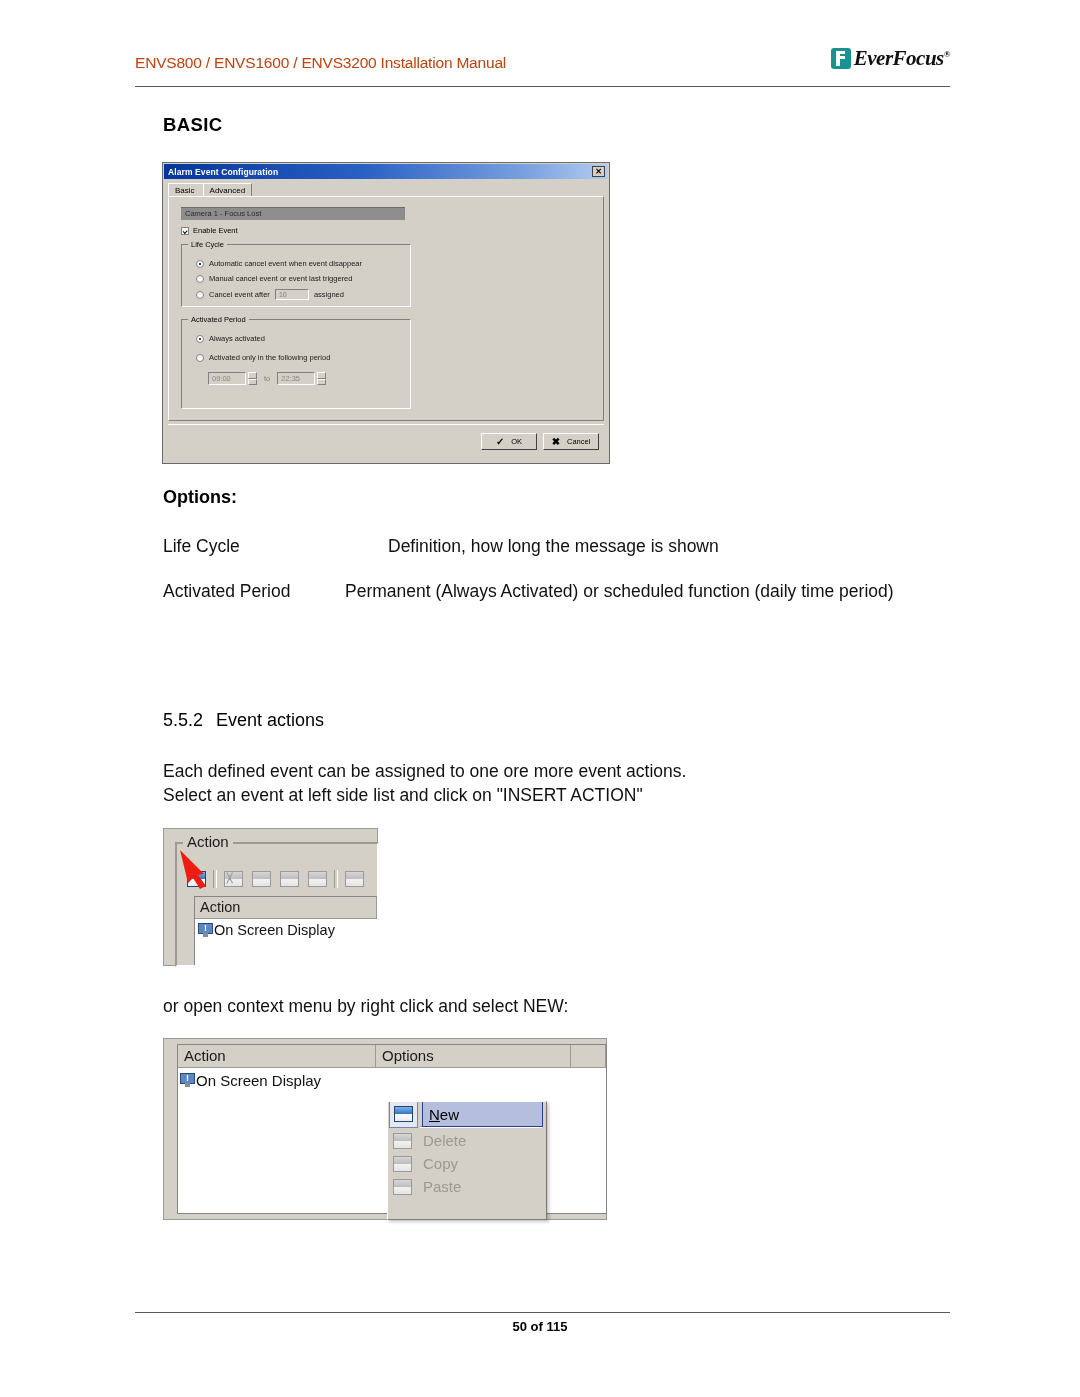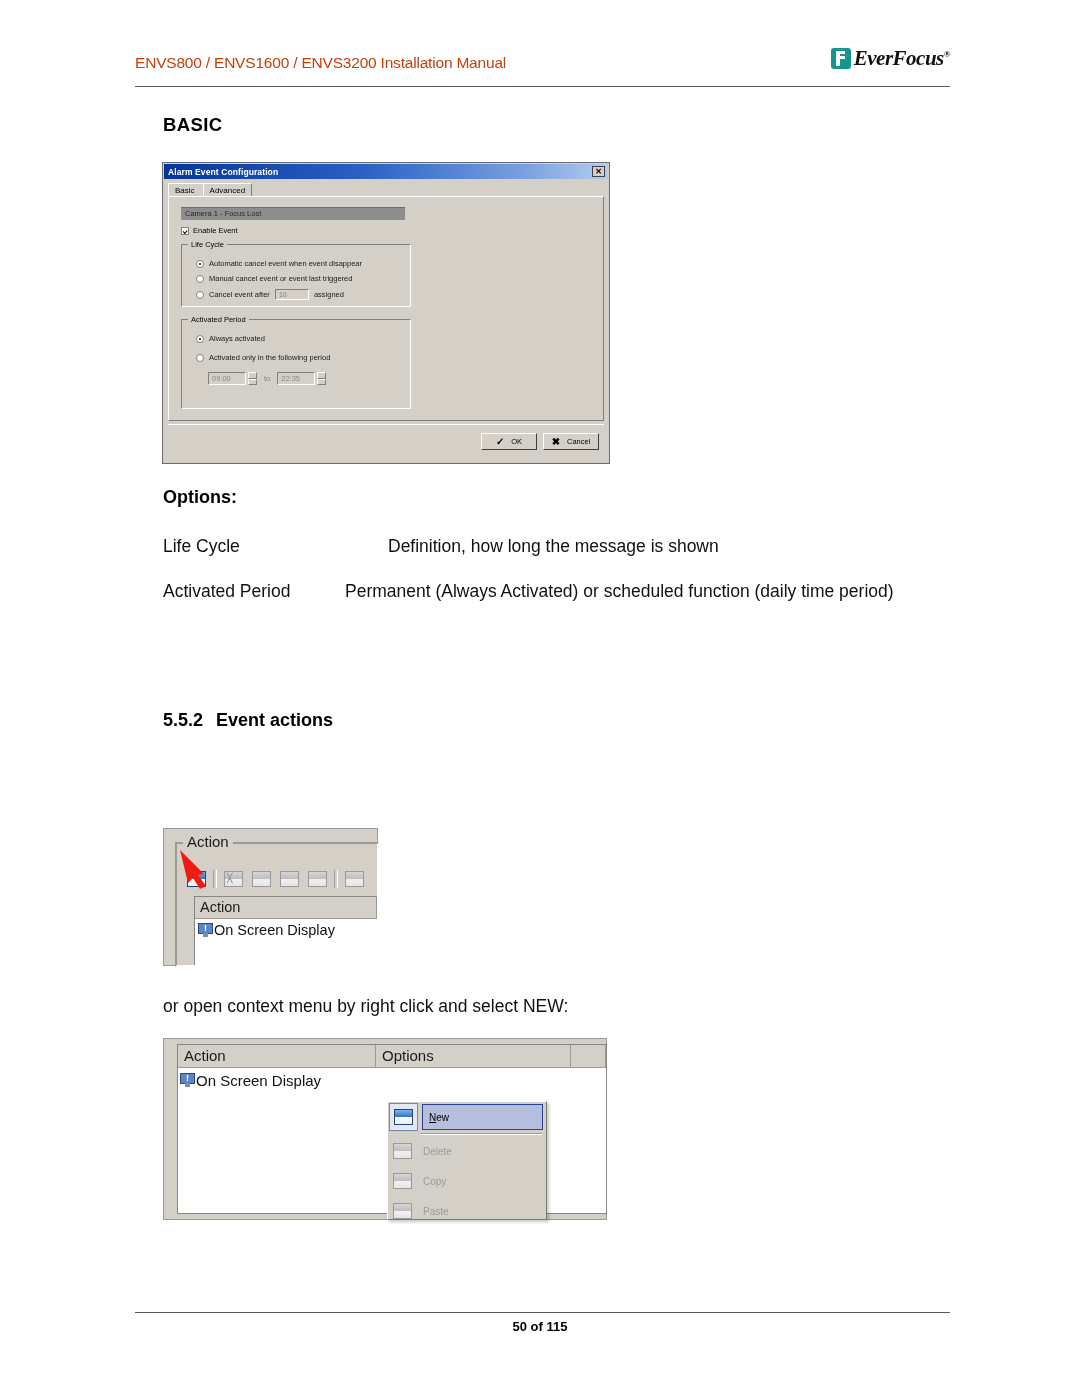--- a/index.html
+++ b/index.html
@@ -118,21 +118,21 @@
     line-height: 26px;
     color: #111111;
   }
   .opt-term { left: 163px; }
   .opt-def  { left: 345px; width: 600px; }
   .h-section {
     position: absolute;
     left: 163px;
     top: 710px;
     font-size: 18px;
-    font-weight: bold;
+    font-weight: normal;
   }
   .h-section .num { margin-right: 13px; }
   .para {
     position: absolute;
     left: 163px;
     font-size: 17.5px;
     line-height: 24px;
     color: #111111;
     width: 780px;
   }
@@ -648,24 +648,24 @@
   .ctx-gutter {
     position: absolute;
     left: 1px;
     top: 1px;
     bottom: 1px;
     width: 29px;
     background: #d4d0c8;
   }
   .ctx-item {
     position: relative;
-    height: 30px;
-    display: flex;
-    align-items: center;
-    font-size: 10px;
+    height: 23px;
+    display: flex;
+    align-items: center;
+    font-size: 15px;
     color: #9a9a92;
   }
   .ctx-item .ic {
     width: 29px;
     display: flex;
     align-items: center;
     justify-content: center;
     flex: none;
   }
   .ctx-item .ic .page {
@@ -813,20 +813,22 @@
   <div class="opt-row opt-term" style="top:533px;">Life Cycle</div>
   <div class="opt-row opt-def" style="top:533px;margin-left:43px;">Definition, how long the message is shown</div>
 
   <div class="opt-row opt-term" style="top:578px;">Activated Period</div>
   <div class="opt-row opt-def" style="top:578px;">Permanent (Always Activated)  or scheduled function (daily time period)</div>
 
   <div class="h-section">
     <span class="num">5.5.2</span><span>Event actions</span>
   </div>
 
+  <div class="para para-intro" style="white-space:pre-line;">Each defined event can be assigned to one ore more event actions.
+Select an event at left side list and click on "INSERT ACTION"</div>
 
   <div class="shot-action">
     <div class="act-group">
       <span class="act-group-title">Action</span>
 
       <div class="act-toolbar">
         <span class="tb-icon blue">
             <span class="page"></span>
           </span>
         <span class="tb-sep"></span>

